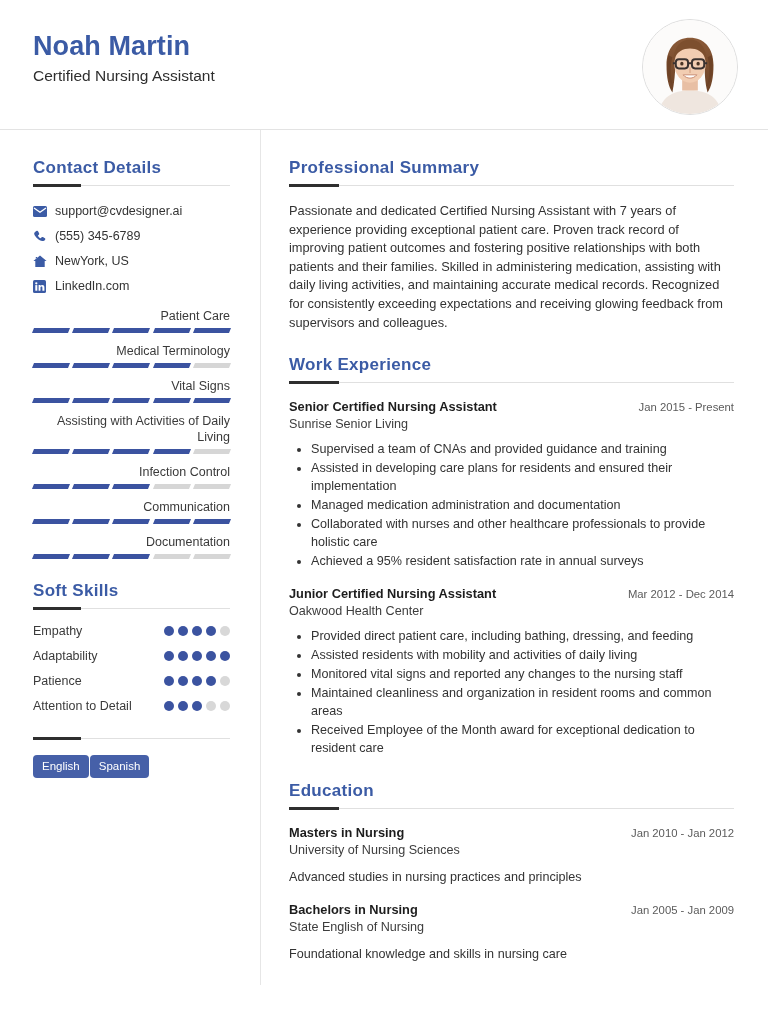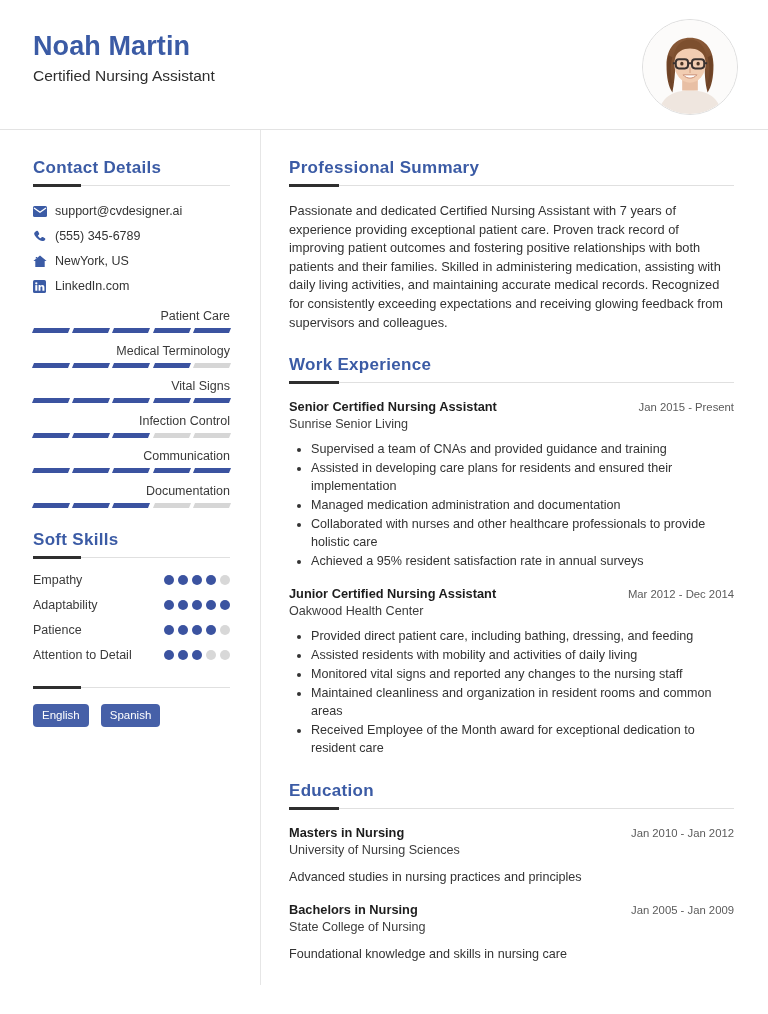--- a/index.html
+++ b/index.html
@@ -133,21 +133,21 @@
     max-width: 110px;
   }
   .dots { display: flex; gap: 4px; padding-top: 3px; flex: 0 0 auto; }
   .dot {
     width: 10px; height: 10px; border-radius: 50%;
     background: #d8d8d8;
   }
   .dot.on { background: #3b53a0; }
 
   
-  .lang-list { margin-top: 16px; display: flex; gap: 12px; flex-wrap: wrap; }
+  .lang-list { margin-top: 16px; display: flex; gap: 1px; flex-wrap: wrap; }
   .lang-chip {
     background: #4660a8;
     color: #ffffff;
     font-size: 11.5px;
     padding: 4px 9px 5px;
     border-radius: 4px;
     line-height: 14px;
   }
 
   
@@ -335,20 +335,30 @@
             <div class="skill-label">Vital Signs</div>
             <div class="bar">
               <span class="seg on"></span>
               <span class="seg on"></span>
               <span class="seg on"></span>
               <span class="seg on"></span>
               <span class="seg on"></span>
             </div>
           </div>
           <div class="skill-item">
+            <div class="skill-label">Assisting with Activities of Daily Living</div>
+            <div class="bar">
+              <span class="seg on"></span>
+              <span class="seg on"></span>
+              <span class="seg on"></span>
+              <span class="seg on"></span>
+              <span class="seg"></span>
+            </div>
+          </div>
+          <div class="skill-item">
             <div class="skill-label">Infection Control</div>
             <div class="bar">
               <span class="seg on"></span>
               <span class="seg on"></span>
               <span class="seg on"></span>
               <span class="seg"></span>
               <span class="seg"></span>
             </div>
           </div>
           <div class="skill-item">
@@ -488,20 +498,20 @@
               <div class="entry-date">Jan 2010 - Jan 2012</div>
             </div>
             <div class="entry-org">University of Nursing Sciences</div>
             <div class="edu-desc">Advanced studies in nursing practices and principles</div>
           </div>
           <div class="entry">
             <div class="entry-head">
               <div class="entry-title">Bachelors in Nursing</div>
               <div class="entry-date">Jan 2005 - Jan 2009</div>
             </div>
-            <div class="entry-org">State College of Nursing</div>
+            <div class="entry-org">State English of Nursing</div>
             <div class="edu-desc">Foundational knowledge and skills in nursing care</div>
           </div>
         </div>
 
     </div>
   </div>
 </div>
 
 </body></html>

